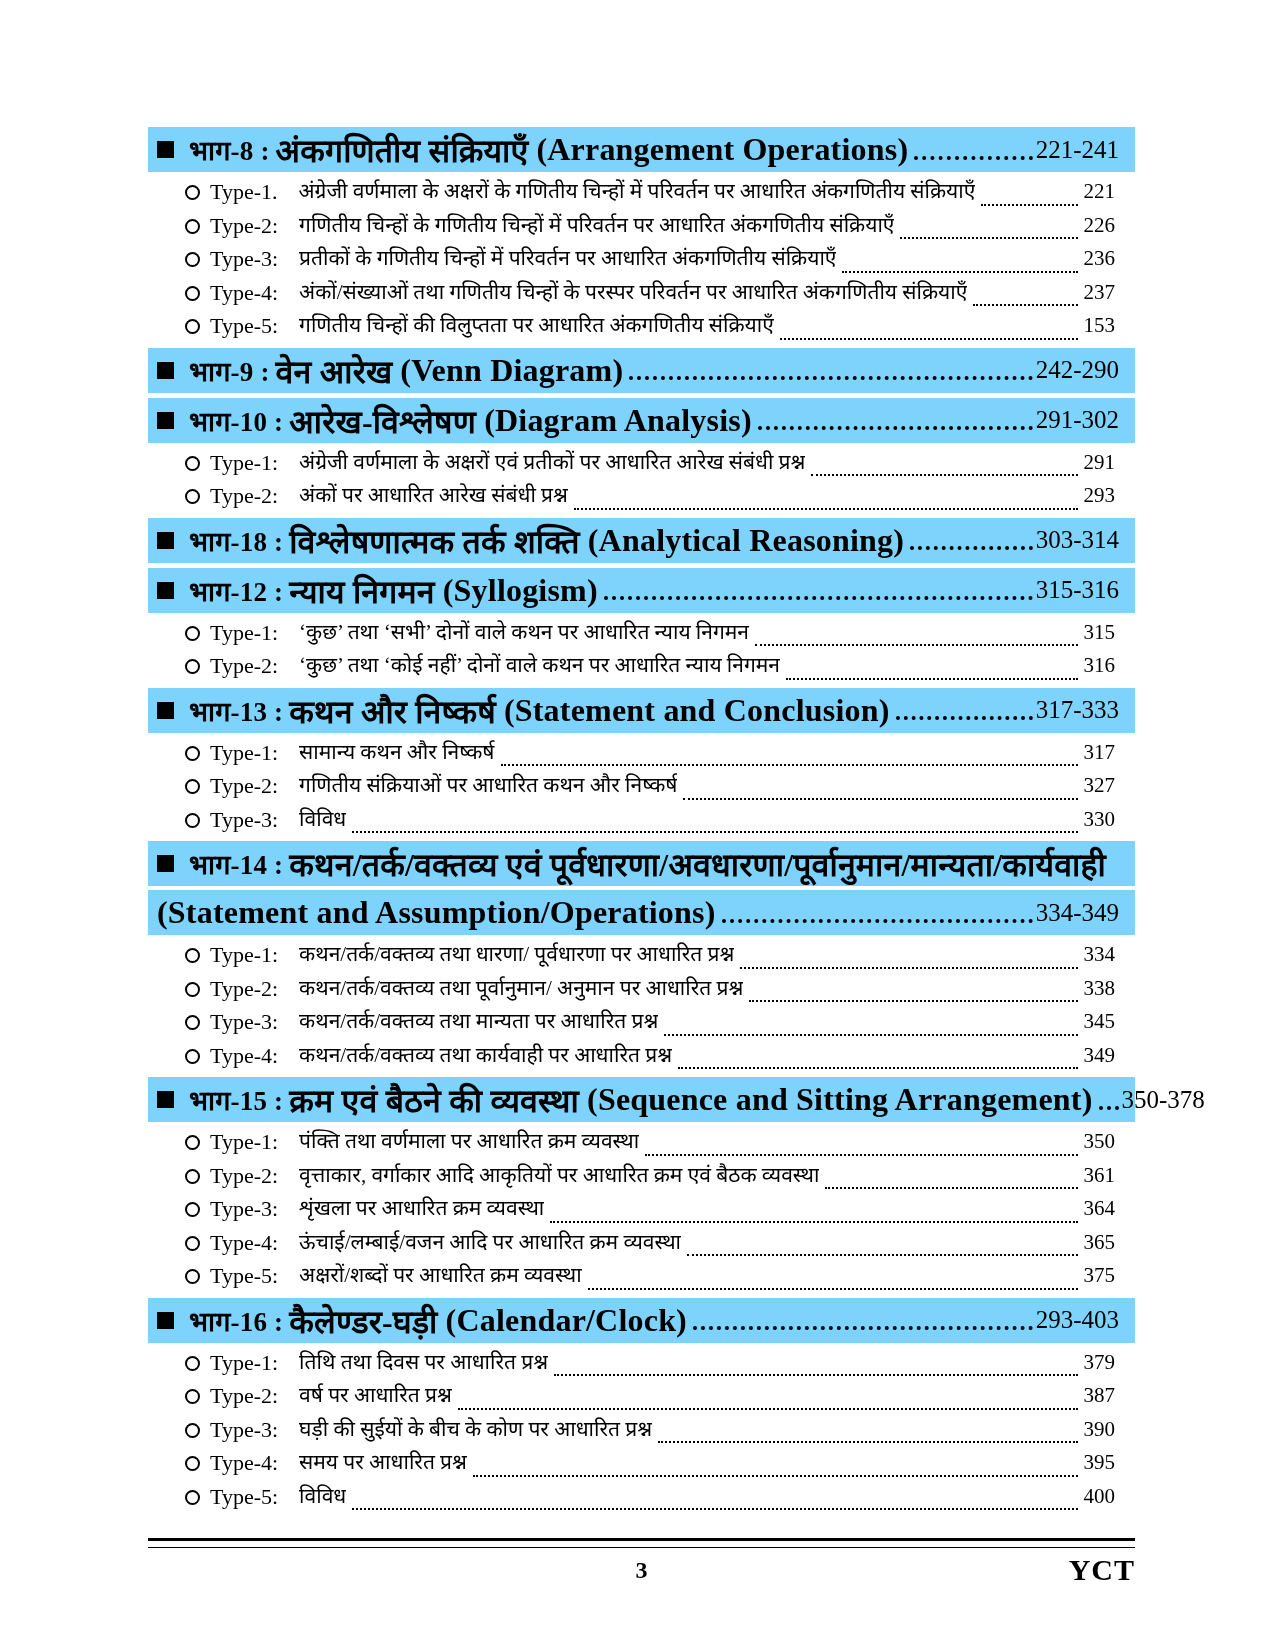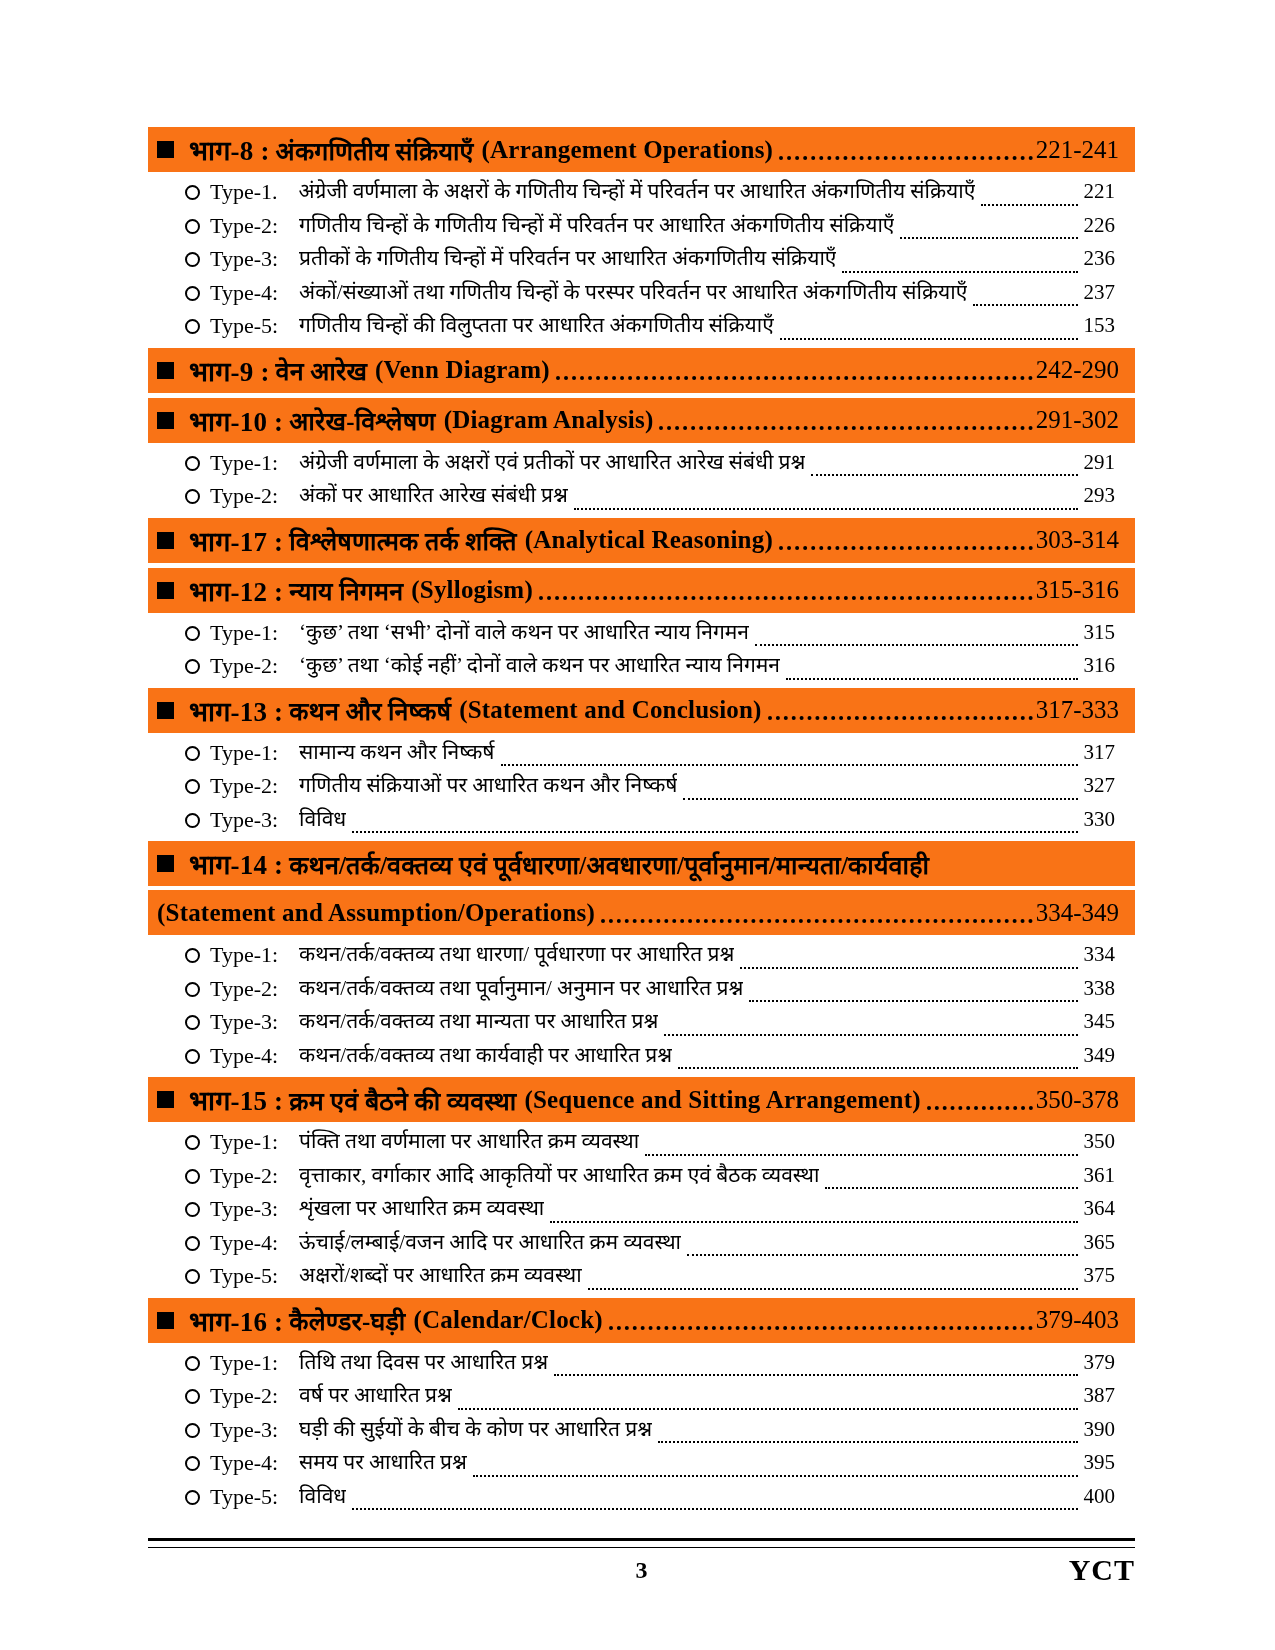--- a/index.html
+++ b/index.html
@@ -9,28 +9,28 @@
     padding:122px 140px 58px 148px;
     display:flex;flex-direction:column;
     font-family:"Liberation Serif","DejaVu Serif",serif;
     color:#000;
     background:#ffffff;
   }
   .sections{display:block;}
   .section{display:block;}
   .banner{
     display:flex;align-items:center;
-    background:#f97316;
+    background:#7dd3fc;
     height:45px;
     padding:0 16px 0 9px;
     margin:5px 0 3px 0;
   }
   .banner.line2{margin-top:4px;}
   .sq{width:17px;height:17px;background:#000;flex:none;margin-right:15px;}
-  .banner .t{font-weight:bold;font-size:25px;white-space:nowrap;letter-spacing:.2px;}
+  .banner .t{font-weight:bold;font-size:32px;white-space:nowrap;letter-spacing:.2px;}
   .banner .bhag{font-size:27px;margin-right:6px;}
   .banner .hi{margin-right:8px;}
   .leader{
     flex:1;height:0;
     border-bottom:4.5px dotted #000;
     transform:translateY(8px);
     margin:0 3px 0 6px;
     min-width:20px;
   }
   .banner .pg{font-weight:normal;font-size:25px;white-space:nowrap;}
@@ -157,21 +157,21 @@
     <span class="txt">अंकों पर आधारित आरेख संबंधी प्रश्न</span>
     <span class="leader-thin"></span>
     <span class="pg">293</span>
   </div>
 </div>
   </div>
 
   <div class="section">
     <div class="banner">
       <span class="sq"></span>
-      <span class="t bhag">भाग-17 :</span>
+      <span class="t bhag">भाग-18 :</span>
       <span class="t hi">विश्लेषणात्मक तर्क शक्ति</span>
       <span class="t en">(Analytical Reasoning)</span>
       <span class="leader"></span>
       <span class="pg">303-314</span>
     </div>
 
     <div class="entries"></div>
   </div>
 
   <div class="section">
@@ -340,21 +340,21 @@
 </div>
   </div>
 
   <div class="section">
     <div class="banner">
       <span class="sq"></span>
       <span class="t bhag">भाग-16 :</span>
       <span class="t hi">कैलेण्डर-घड़ी</span>
       <span class="t en">(Calendar/Clock)</span>
       <span class="leader"></span>
-      <span class="pg">379-403</span>
+      <span class="pg">293-403</span>
     </div>
 
     <div class="entries">
   <div class="entry">
     <span class="circ"></span>
     <span class="lbl">Type-1:</span>
     <span class="txt">तिथि तथा दिवस पर आधारित प्रश्न</span>
     <span class="leader-thin"></span>
     <span class="pg">379</span>
   </div>

